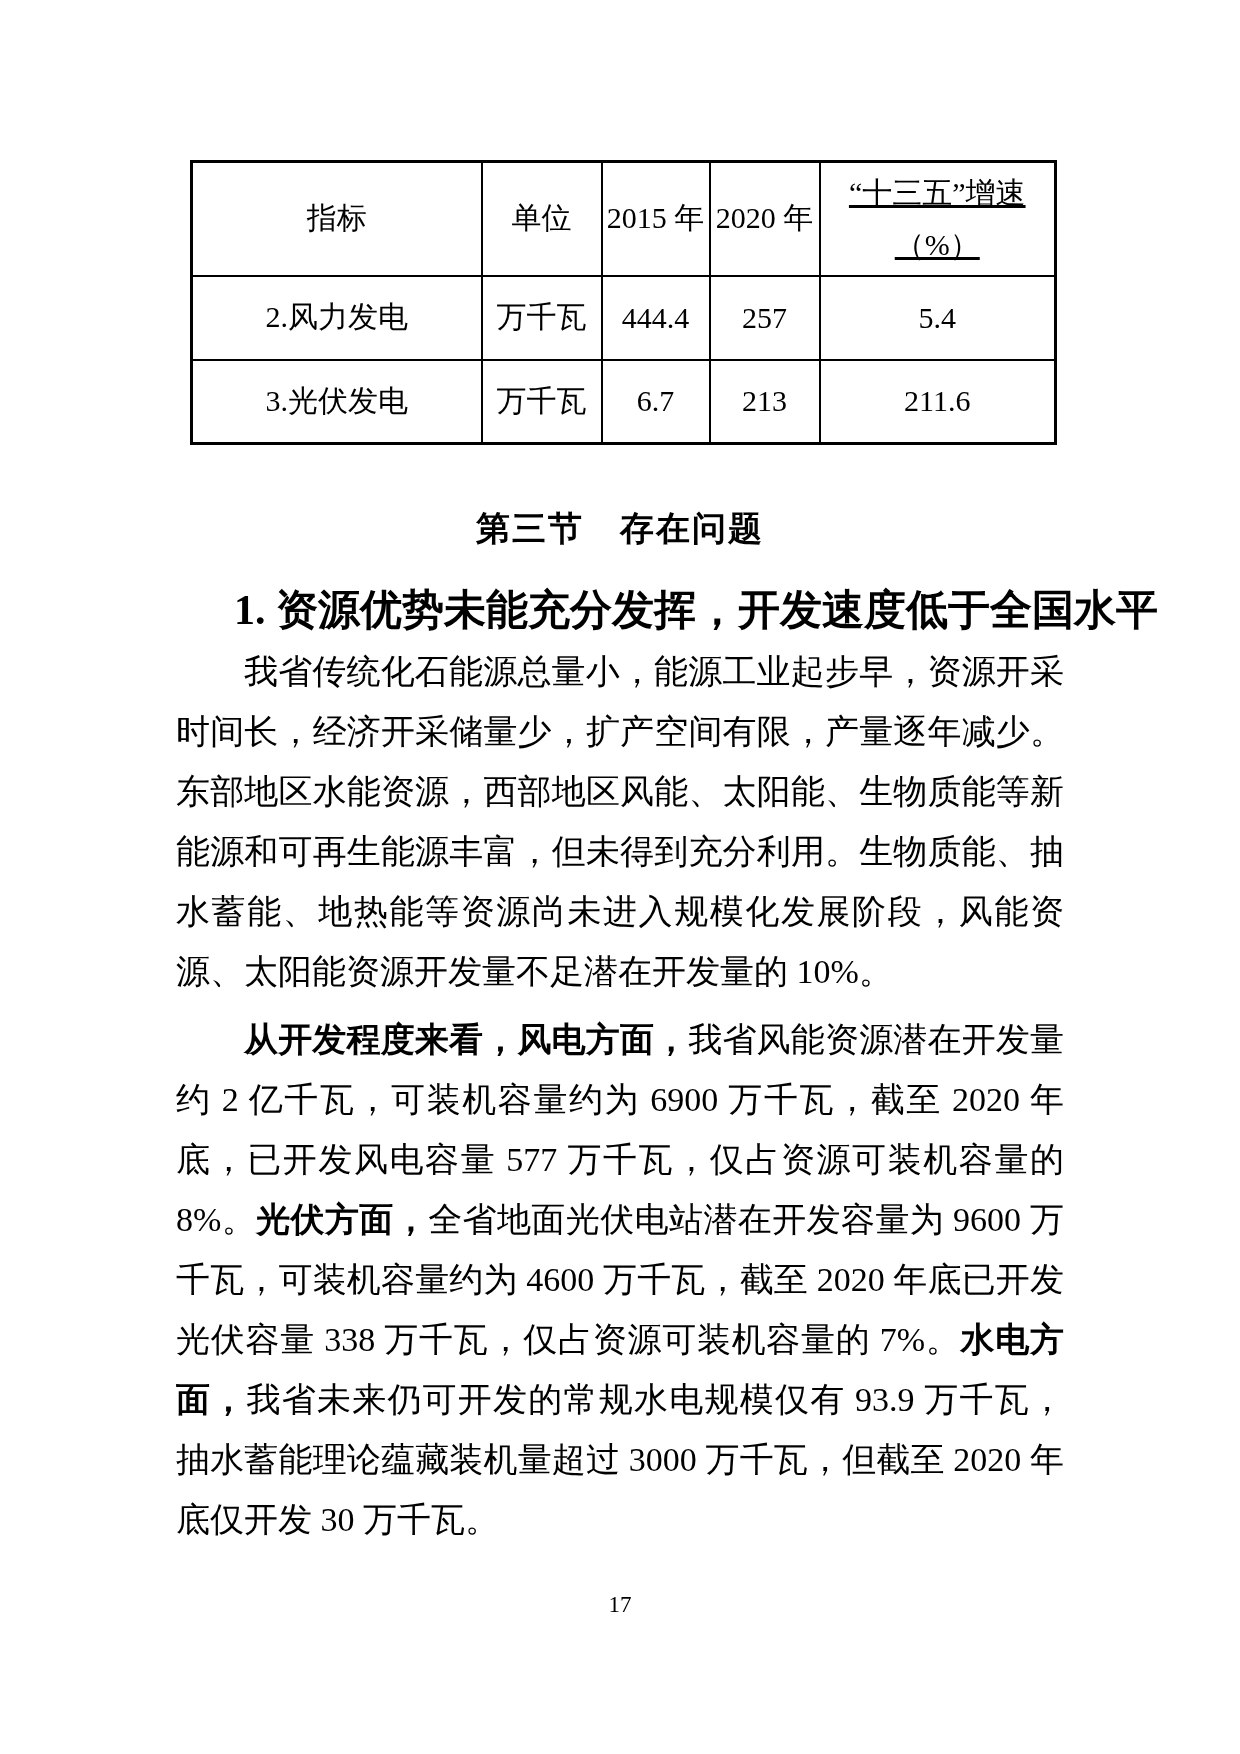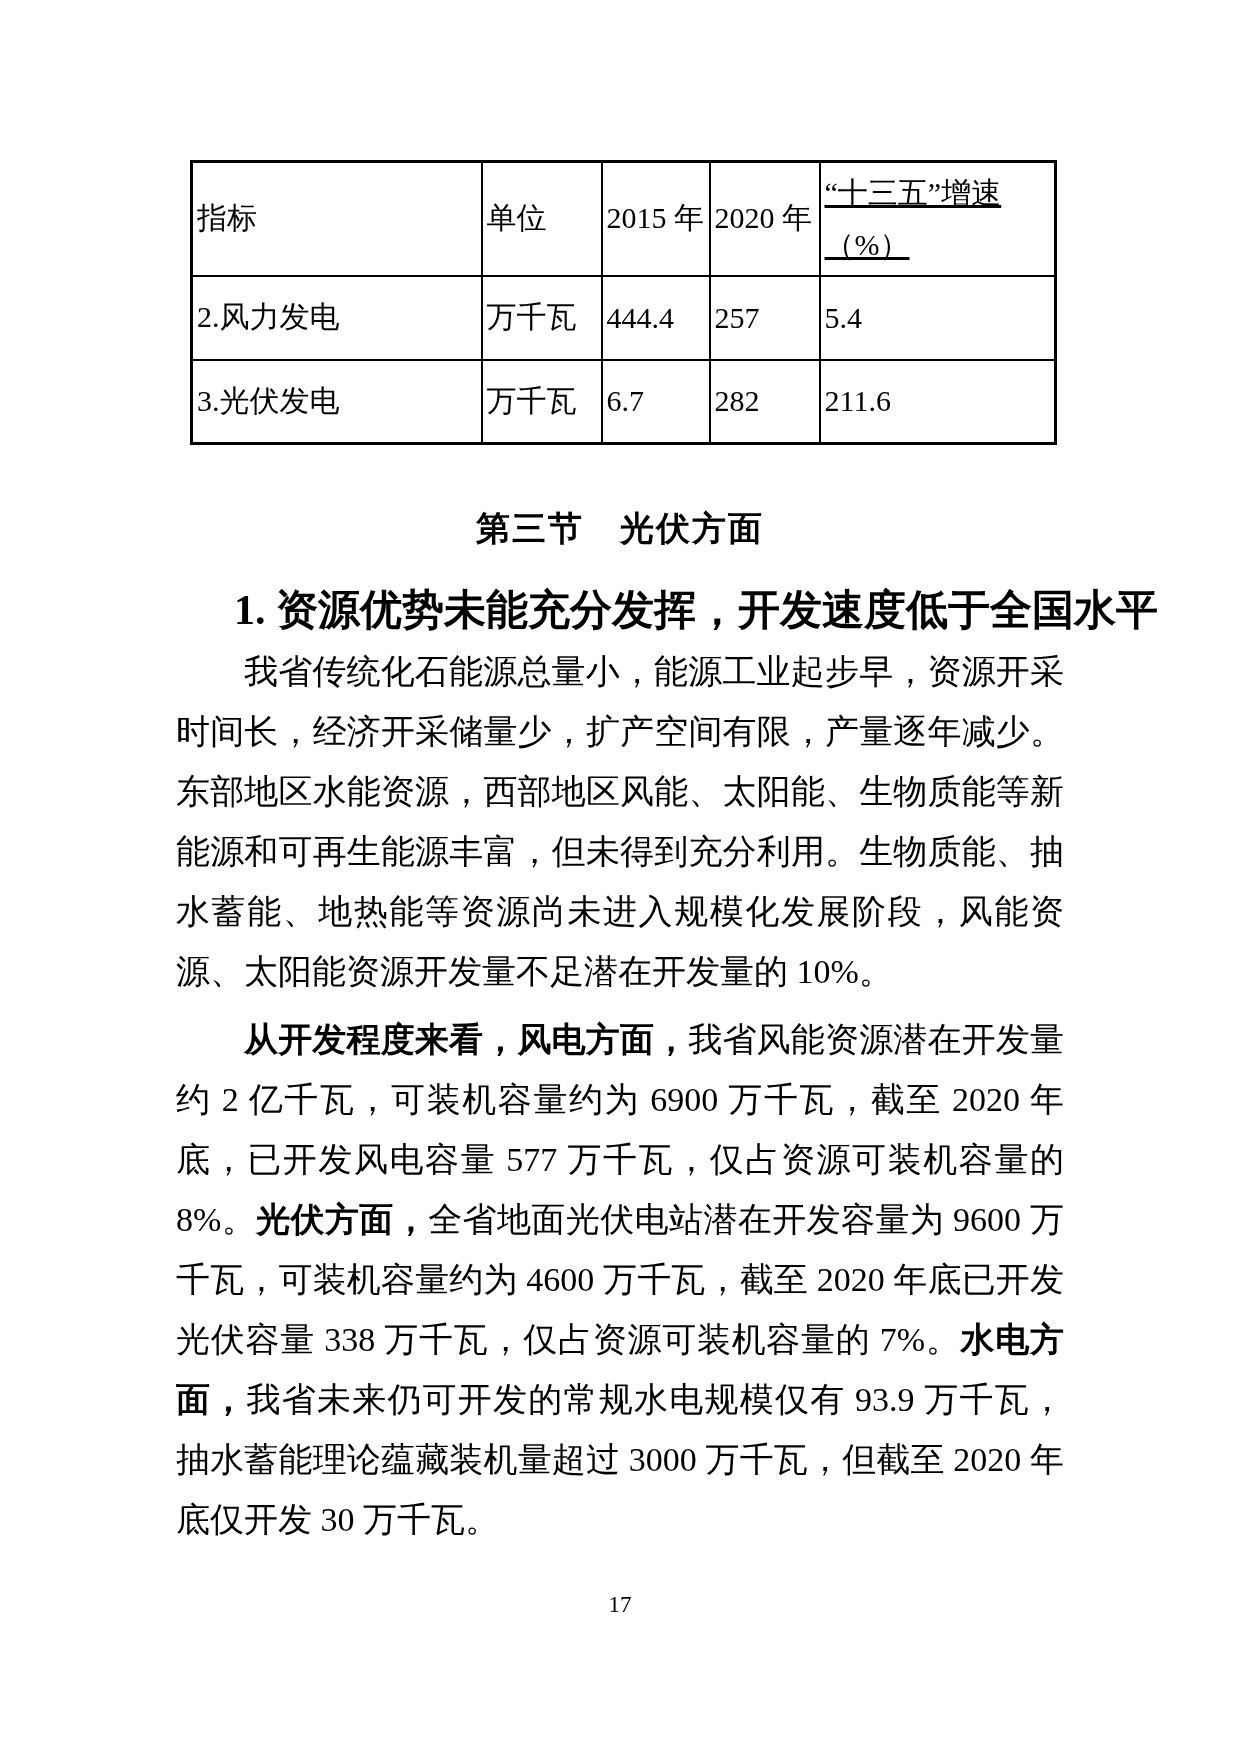--- a/index.html
+++ b/index.html
@@ -15,21 +15,21 @@
   }
 
   
   .data-table {
     position: absolute;
     left: 190px;
     top: 160px;
     width: 864px;
     border-collapse: collapse;
     table-layout: fixed;
-    text-align: left;
+    text-align: center;
     font-size: 30px;
   }
   .data-table th, .data-table td {
     border: 2px solid #000;
     font-weight: normal;
     vertical-align: middle;
     padding: 0 4px;
   }
   .data-table { border: 3px solid #000; }
   .data-table thead tr { height: 114px; }
@@ -113,27 +113,27 @@
           <td>2.风力发电</td>
           <td>万千瓦</td>
           <td>444.4</td>
           <td>257</td>
           <td>5.4</td>
         </tr>
         <tr>
           <td>3.光伏发电</td>
           <td>万千瓦</td>
           <td>6.7</td>
-          <td>282</td>
+          <td>213</td>
           <td>211.6</td>
         </tr>
       </tbody>
   </table>
 
-  <div class="section-heading">第三节　光伏方面</div>
+  <div class="section-heading">第三节　存在问题</div>
 
   <div class="subsection-heading">1. 资源优势未能充分发挥，开发速度低于全国水平</div>
 
   <div class="body-text" id="paragraphs">
       <p><span class="run">我省传统化石能源总量小，能源工业起步早，资源开采时间长，经济开采储量少，扩产空间有限，产量逐年减少。东部地区水能资源，西部地区风能、太阳能、生物质能等新能源和可再生能源丰富，但未得到充分利用。生物质能、抽水蓄能、地热能等资源尚未进入规模化发展阶段，风能资源、太阳能资源开发量不足潜在开发量的 10%。</span></p>
       <p><span class="run bold">从开发程度来看，风电方面，</span><span class="run">我省风能资源潜在开发量约 2 亿千瓦，可装机容量约为 6900 万千瓦，截至 2020 年底，已开发风电容量 577 万千瓦，仅占资源可装机容量的 8%。</span><span class="run bold">光伏方面，</span><span class="run">全省地面光伏电站潜在开发容量为 9600 万千瓦，可装机容量约为 4600 万千瓦，截至 2020 年底已开发光伏容量 338 万千瓦，仅占资源可装机容量的 7%。</span><span class="run bold">水电方面，</span><span class="run">我省未来仍可开发的常规水电规模仅有 93.9 万千瓦，抽水蓄能理论蕴藏装机量超过 3000 万千瓦，但截至 2020 年底仅开发 30 万千瓦。</span></p>
     </div>
 
   <div class="page-number">17</div>
 

